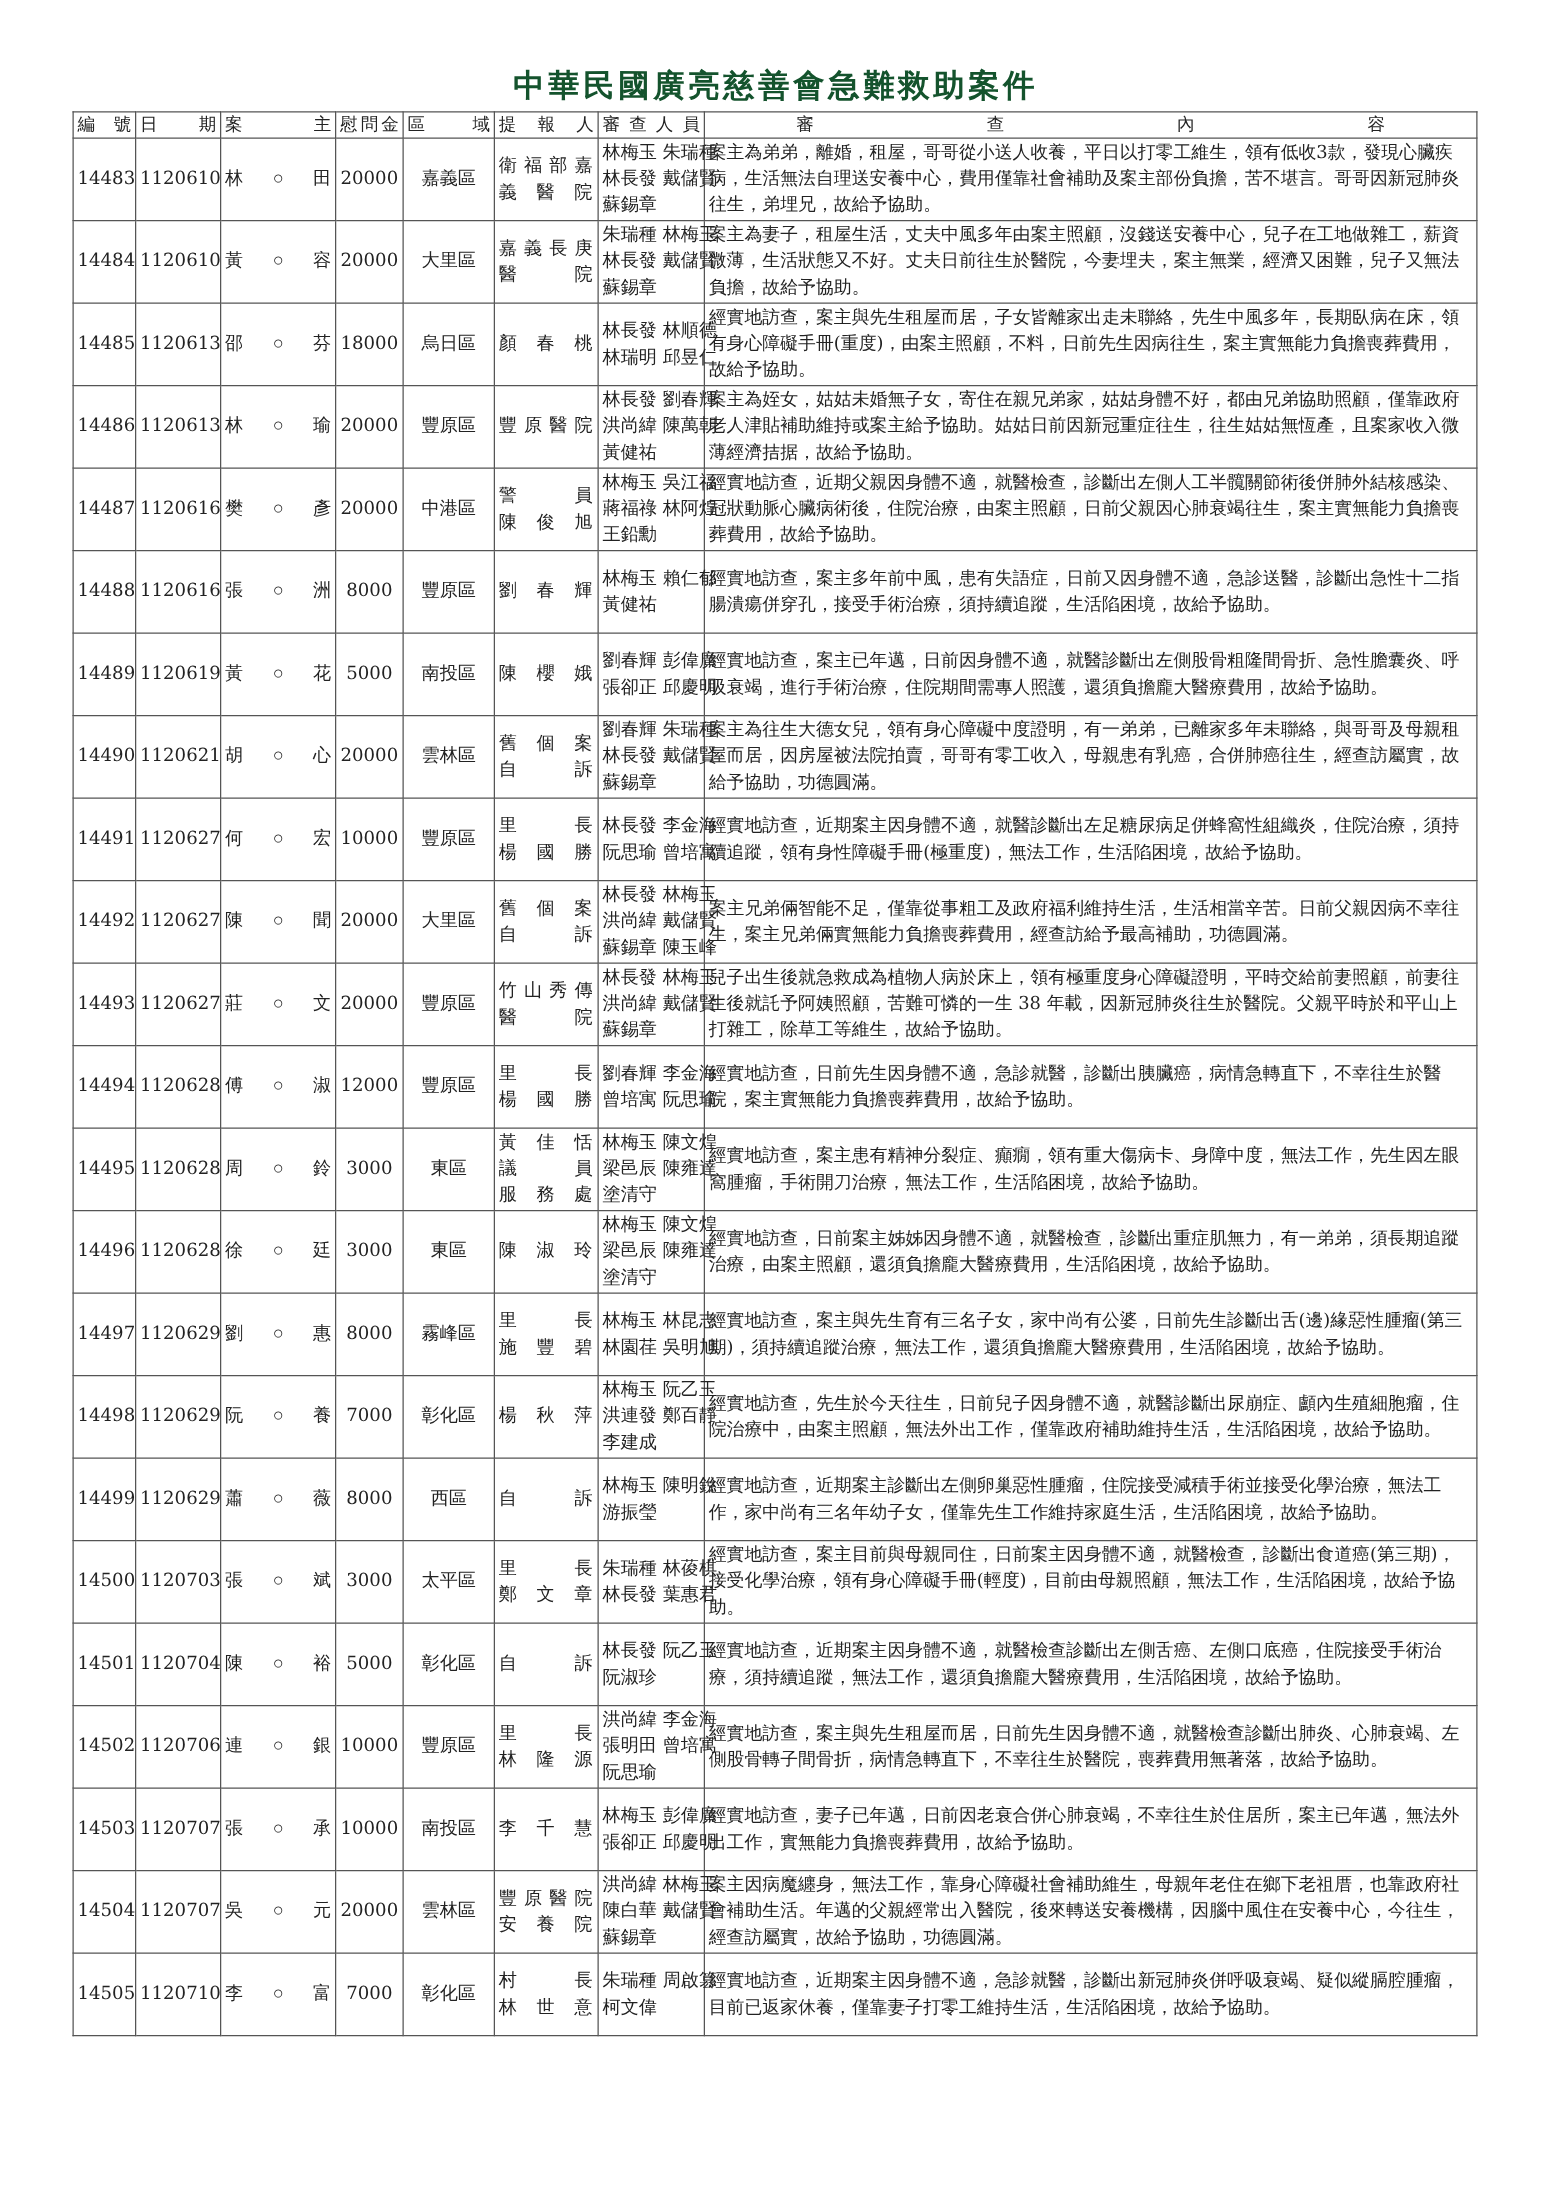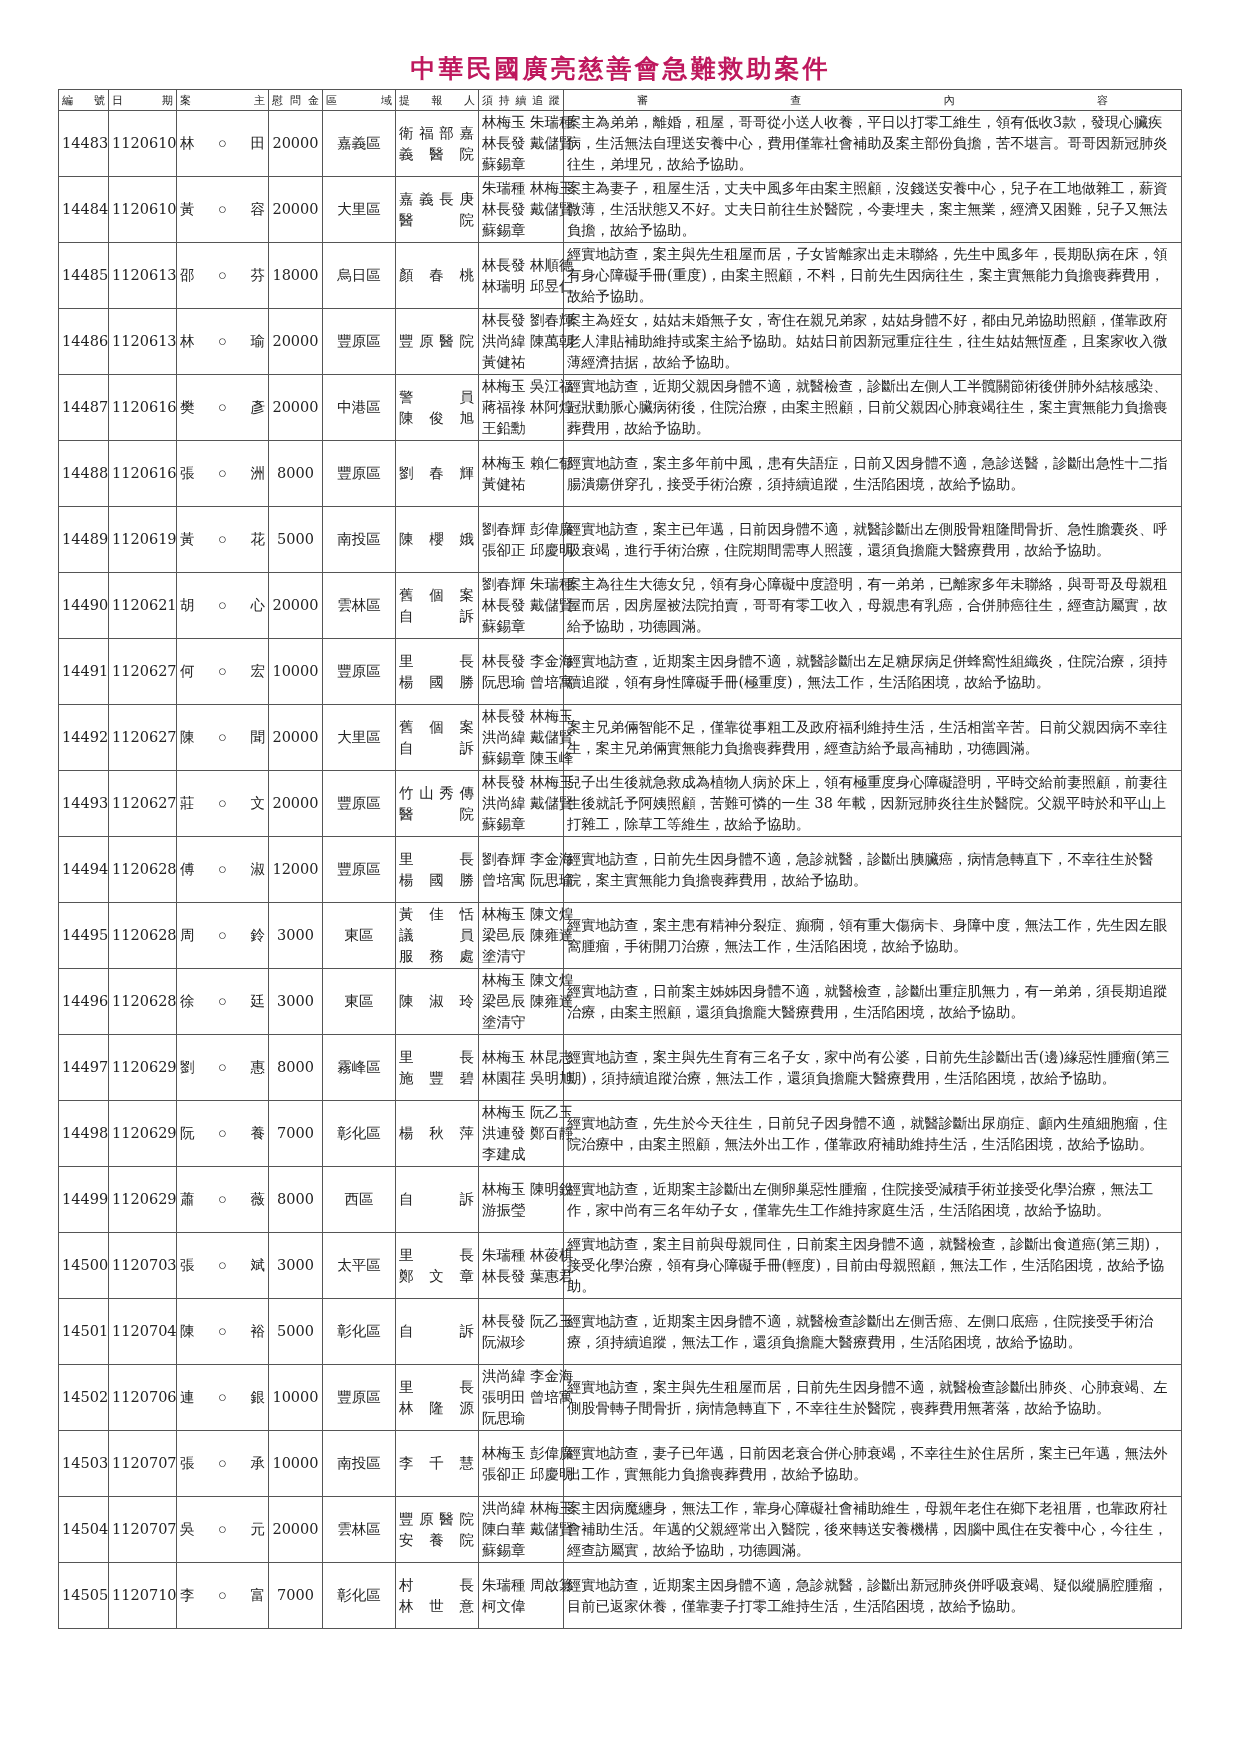--- a/index.html
+++ b/index.html
@@ -1,20 +1,20 @@
 <!DOCTYPE html>
 <html><head>
 <meta charset="utf-8">
 <style>
   html, body { margin:0; padding:0; background:#ffffff; }
   body { width:1241px; height:1755px; position:relative; font-family:"DejaVu Serif", serif; color:#222; }
-  .title { position:absolute; top:52px; left:0; width:1241px; text-align:center; font-family:"DejaVu Sans", sans-serif; font-size:25px; font-weight:bold; letter-spacing:3px; color:#be185d; }
+  .title { position:absolute; top:52px; left:0; width:1241px; text-align:center; font-family:"DejaVu Sans", sans-serif; font-size:25px; font-weight:bold; letter-spacing:3px; color:#14532d; }
   table.cases { position:absolute; top:89px; left:58px; width:1124px; border-collapse:collapse; table-layout:fixed; font-size:14.5px; }
   table.cases th, table.cases td { border:1.5px solid #555; padding:0 3px; vertical-align:middle; line-height:21px; }
-  table.cases th { font-weight:normal; height:20px; line-height:19px; font-size:11px; }
+  table.cases th { font-weight:normal; height:20px; line-height:19px; font-size:14px; }
   th.spread, td.spread { text-align:justify; text-align-last:justify; }
   td.c { text-align:center; }
   td.reporter { text-align:justify; text-align-last:justify; letter-spacing:1px;margin-top:24px; }
   td.reporter div { text-align-last:justify; }
   td.reviewers { font-size:14.5px; line-height:20px; white-space:nowrap; }
   td.content { text-align:left; font-size:14.3px; line-height:21px; padding:1px 4px; }
   td.name { text-align:justify; text-align-last:justify; padding:0 4px;font-family:Liberation Serif, serif; }
   tr.row { height:66px; }
   .h-content-inner { display:flex; justify-content:space-between; padding:0 70px; }
 </style>
@@ -35,21 +35,21 @@
       <col>
   </colgroup>
   <thead>
     <tr>
       <th class="spread">編號</th>
       <th class="spread">日　期</th>
       <th class="spread">案　　主</th>
       <th class="spread">慰問金</th>
       <th class="spread">區　域</th>
       <th class="spread">提報人</th>
-      <th class="spread">須持續追蹤</th>
+      <th class="spread">審查人員</th>
       <th>
         <div class="h-content-inner">
           <span>審</span>
           <span>查</span>
           <span>內</span>
           <span>容</span>
         </div>
       </th>
     </tr>
   </thead>

